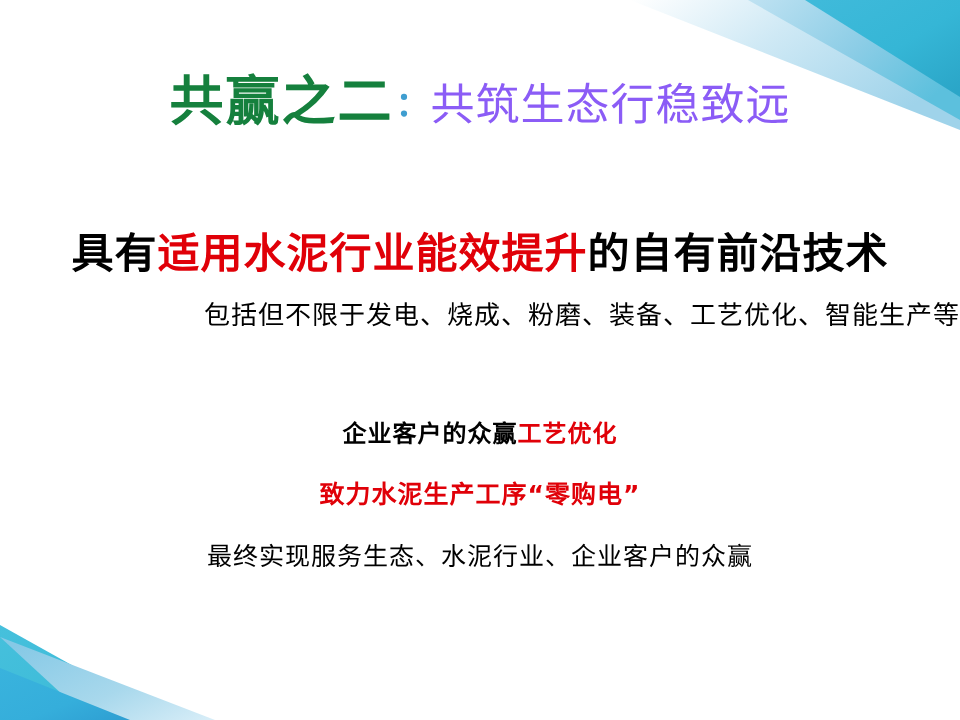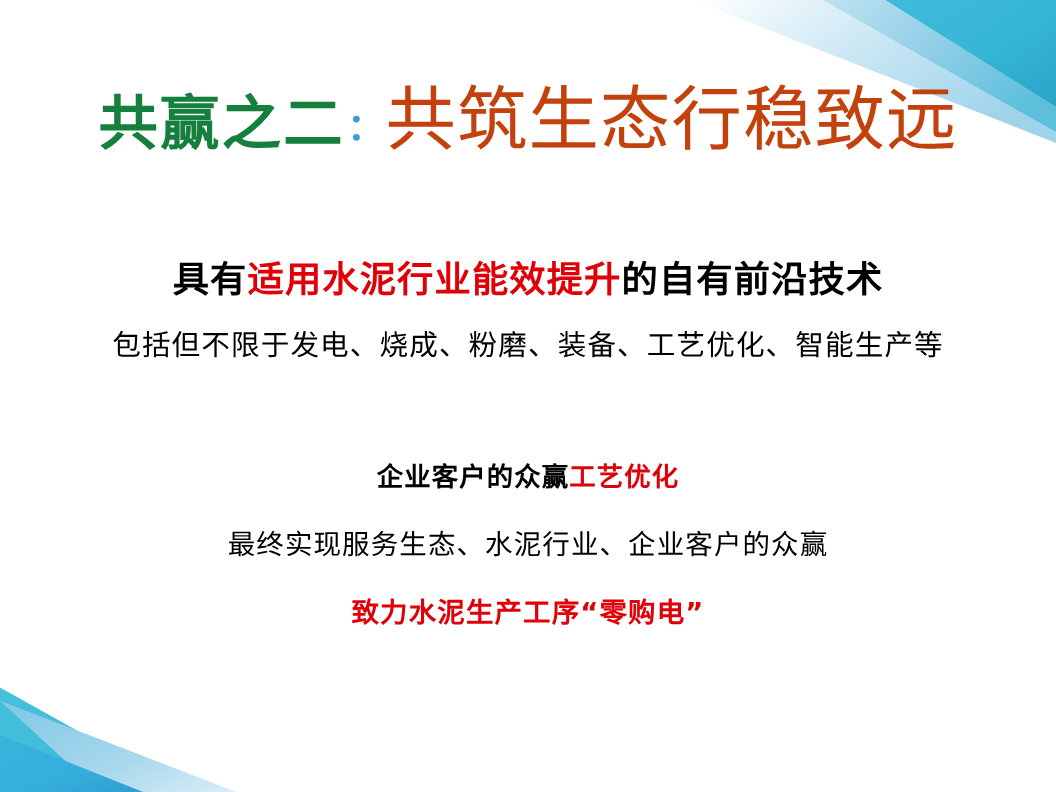--- a/index.html
+++ b/index.html
@@ -60,23 +60,23 @@
   }
   .title-colon {
     font-size: 34px;
     font-weight: bold;
     color: #3f9ed0;
     position: relative;
     top: -4px;
     margin: 0 1px 0 2px;
   }
   .title-light {
-    font-size: 64px;
+    font-size: 44px;
     font-weight: normal;
-    color: #c2410c;
+    color: #8b5cf6;
     letter-spacing: 1px;
   }
 
   
   .block-upper {
     position: absolute;
     top: 232px;
     left: 0;
     width: 960px;
     text-align: center;
@@ -88,31 +88,32 @@
     width: 960px;
     text-align: center;
   }
 
   .line {
     white-space: nowrap;
     color: #000000;
   }
 
   .line-lead {
-    font-size: 33px;
+    font-size: 42px;
     font-weight: bold;
     line-height: 44px;
     letter-spacing: 1px;
   }
   .line-sub {
     font-size: 26px;
     font-weight: normal;
     line-height: 36px;
     letter-spacing: 1px;
     margin-top: 21px;
+    text-align: right;
   }
   .line-join {
     font-size: 24px;
     font-weight: bold;
     line-height: 34px;
     letter-spacing: 1px;
   }
   .line-zero {
     font-size: 25px;
     font-weight: bold;
@@ -199,17 +200,17 @@
     <div class="line line-lead">
       <span class="txt-black">具有</span><span class="hl-red">适用水泥行业能效提升</span><span class="txt-black">的自有前沿技术</span>
     </div>
     <div class="line line-sub">包括但不限于发电、烧成、粉磨、装备、工艺优化、智能生产等</div>
   </div>
 
   <div class="block-lower">
     <div class="line line-join">
       <span class="txt-black">企业客户的众赢</span><span class="hl-red">工艺优化</span>
     </div>
+    <div class="line line-zero">致力水泥生产工序“零购电”</div>
     <div class="line line-final">最终实现服务生态、水泥行业、企业客户的众赢</div>
-    <div class="line line-zero">致力水泥生产工序“零购电”</div>
   </div>
 
 </div>
 
 </body></html>

